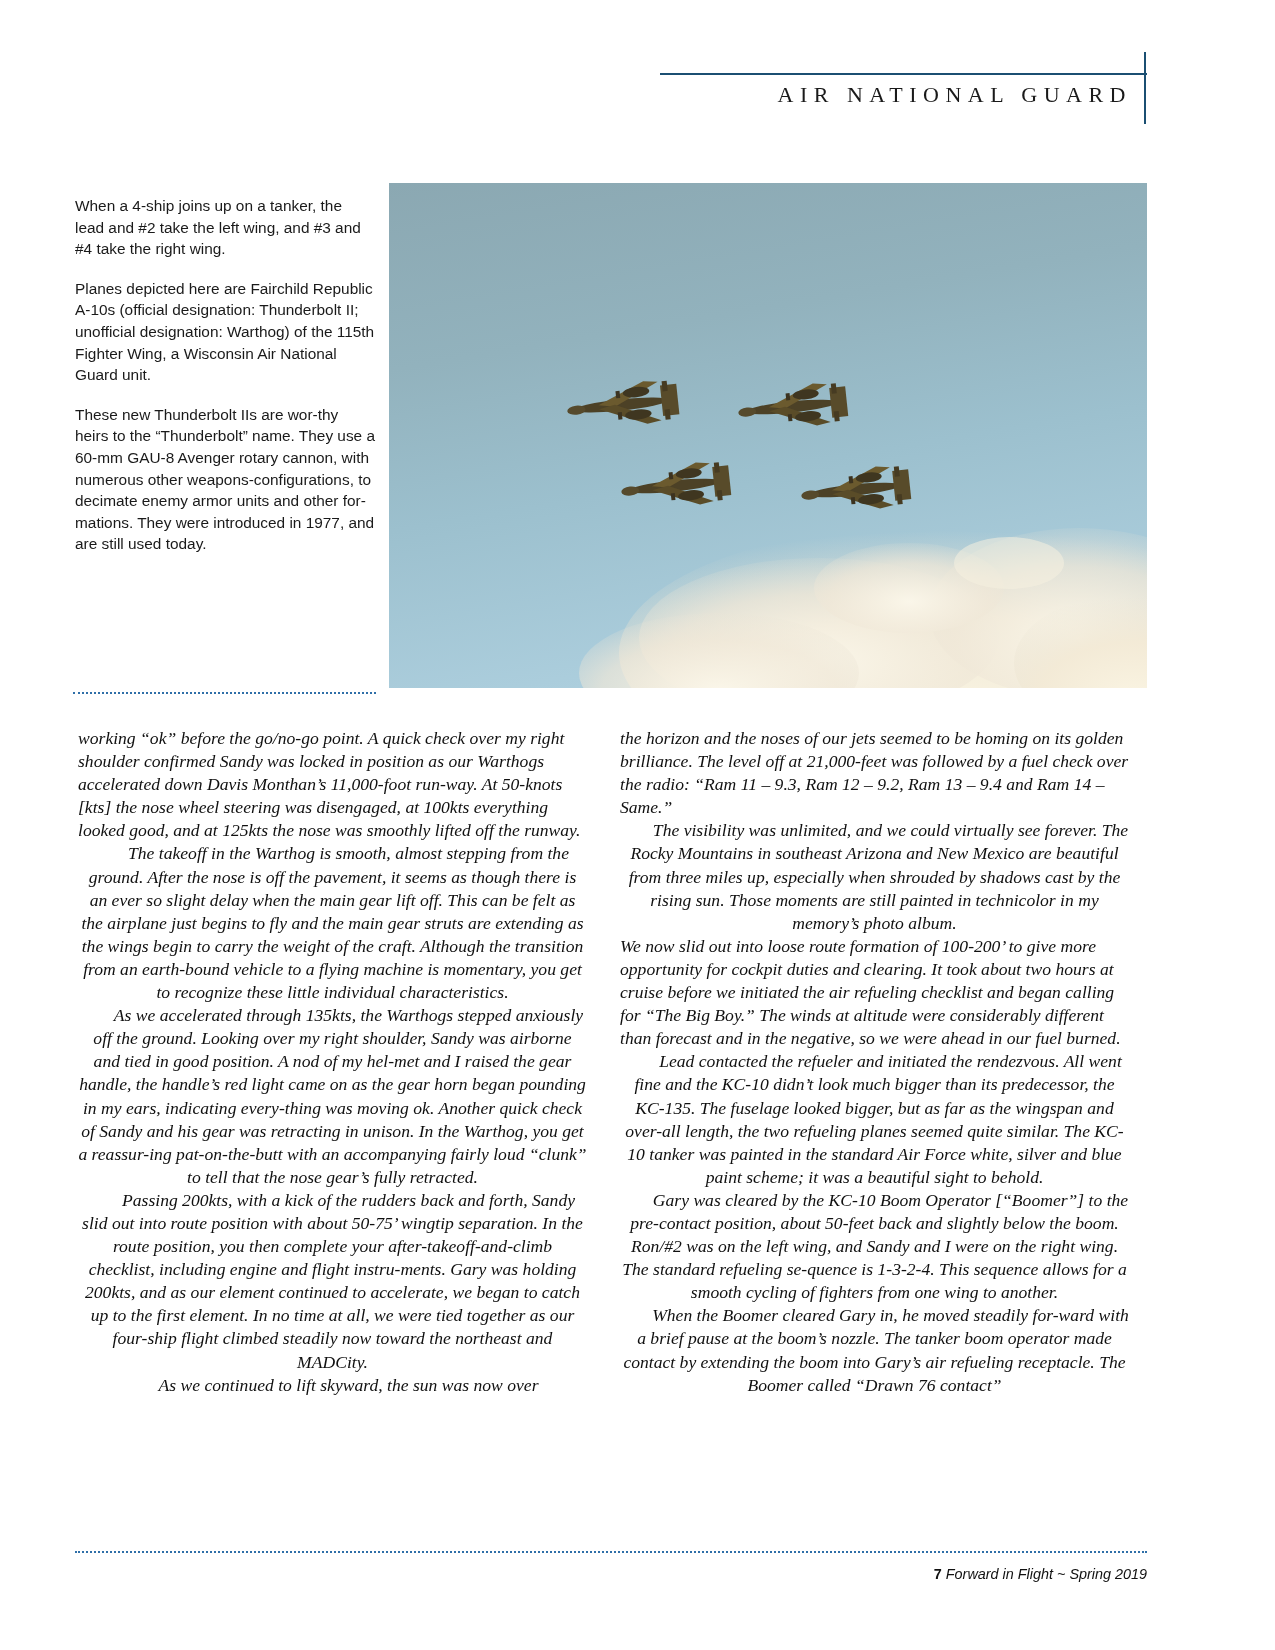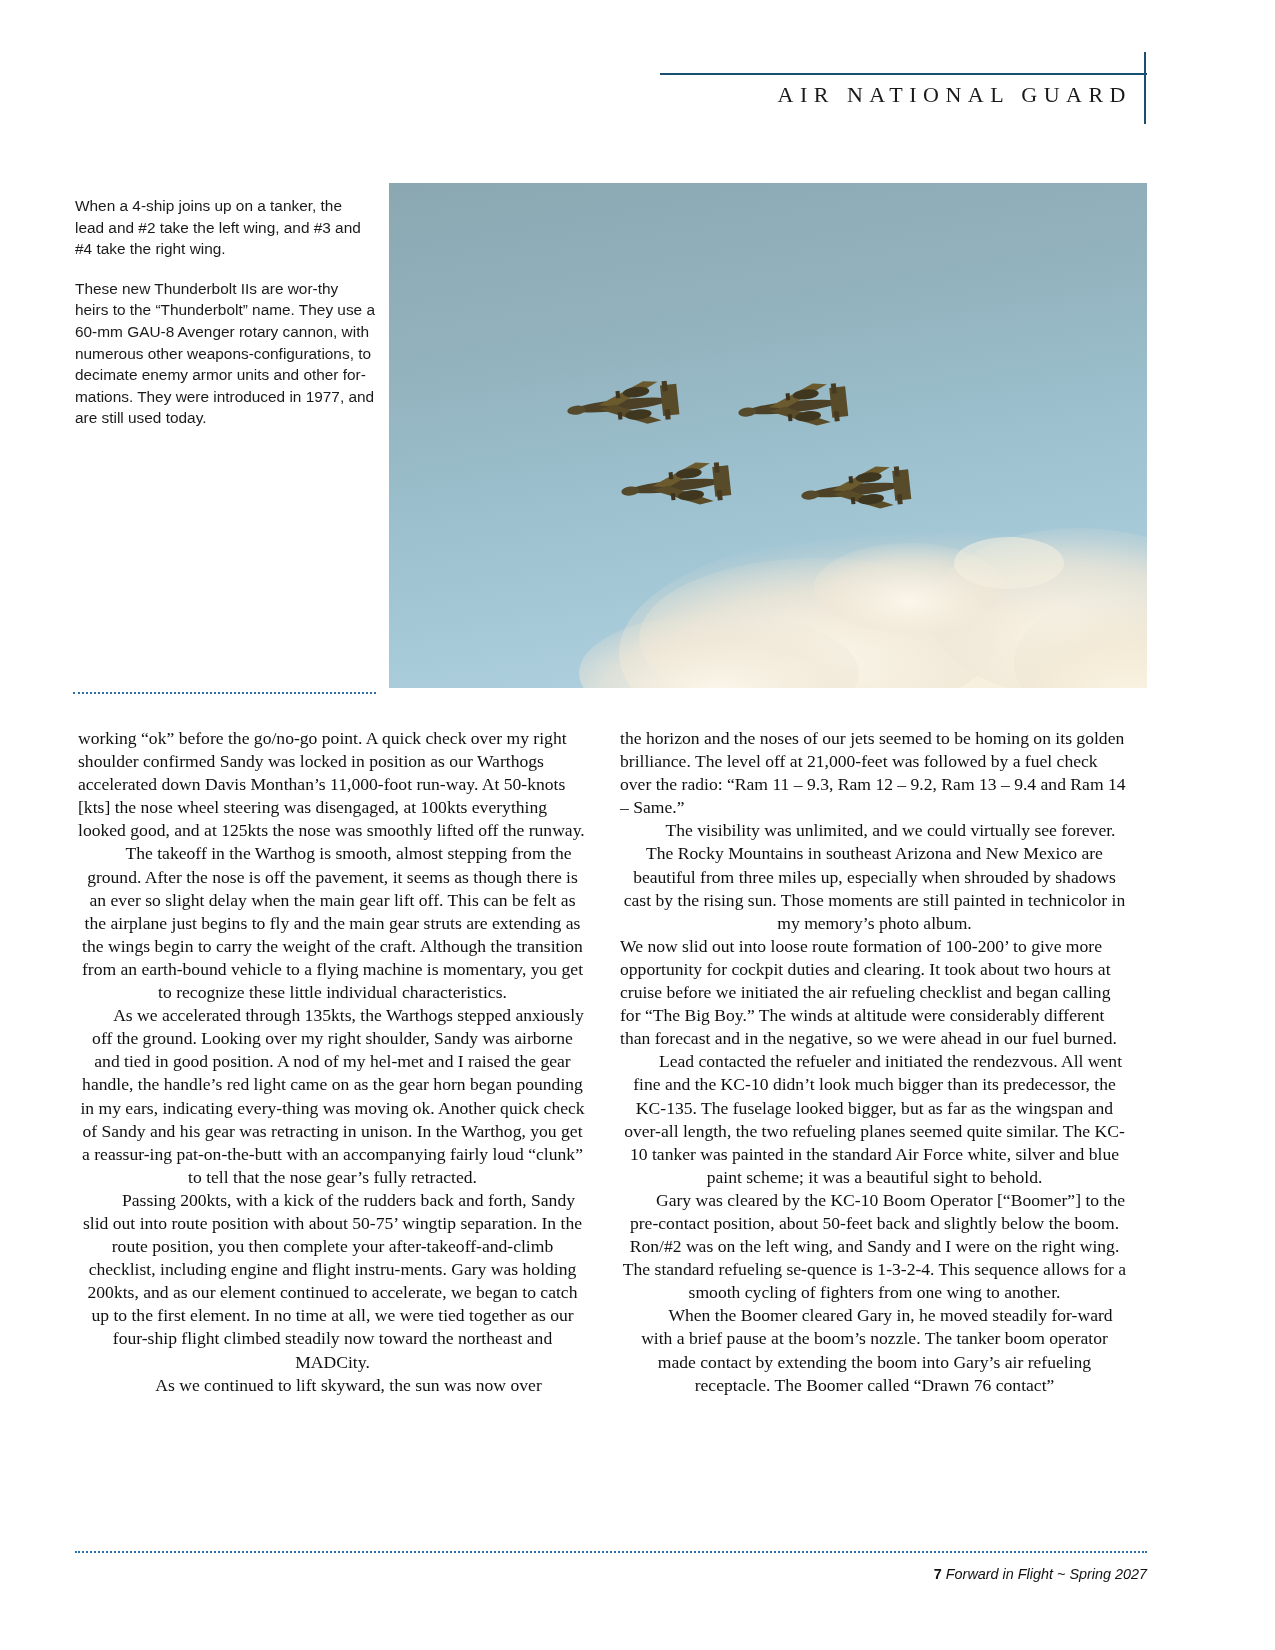--- a/index.html
+++ b/index.html
@@ -97,20 +97,21 @@
     font-size: 17.6px;
     line-height: 23.1px;
     color: #101010;
     text-align: left;
   }
   .col-left  { left: 78px; }
   .col-right { left: 620px; }
   .col p {
     margin: 0;
     text-indent: 0;
+    font-style: italic;
   }
   .col p.indent {
     text-indent: 32px;
     text-align: center;
   }
 
   
   .footer-dotted {
     position: absolute;
     left: 75px;
@@ -140,20 +141,21 @@
 <body>
 
 <div class="page">
 
   <div class="header-rule"></div>
   <div class="header-vrule"></div>
   <div class="header-title">AIR NATIONAL GUARD</div>
 
   <div class="sidebar">
     <p>When a 4-ship joins up on a tanker, the lead and #2 take the left wing, and #3 and #4 take the right wing.</p>
+    <p>Planes depicted here are Fairchild Republic A-10s (official designation: Thunderbolt II; unofficial designation: Warthog) of the 115th Fighter Wing, a Wisconsin Air National Guard unit.</p>
     <p>These new Thunderbolt IIs are wor-thy heirs to the “Thunderbolt” name. They use a 60-mm GAU-8 Avenger rotary cannon, with numerous other weapons-configurations, to decimate enemy armor units and other for-mations. They were introduced in 1977, and are still used today.</p>
   </div>
   <div class="sidebar-dotted"></div>
 
   <div class="photo">
     <svg viewBox="0 0 758 505" preserveAspectRatio="none">
       <defs>
         <linearGradient id="skyGrad" x1="0" y1="0" x2="0.25" y2="1">
           <stop offset="0%" stop-color="#8ba8b2"></stop>
           <stop offset="35%" stop-color="#92b2bd"></stop>
@@ -232,15 +234,15 @@
   <div class="col col-right">
     <p>the horizon and the noses of our jets seemed to be homing on its golden brilliance. The level off at 21,000-feet was followed by a fuel check over the radio: “Ram 11 – 9.3, Ram 12 – 9.2, Ram 13 – 9.4 and Ram 14 – Same.”</p>
     <p class="indent">The visibility was unlimited, and we could virtually see forever. The Rocky Mountains in southeast Arizona and New Mexico are beautiful from three miles up, especially when shrouded by shadows cast by the rising sun. Those moments are still painted in technicolor in my memory’s photo album.</p>
     <p>We now slid out into loose route formation of 100-200’ to give more opportunity for cockpit duties and clearing. It took about two hours at cruise before we initiated the air refueling checklist and began calling for “The Big Boy.” The winds at altitude were considerably different than forecast and in the negative, so we were ahead in our fuel burned.</p>
     <p class="indent">Lead contacted the refueler and initiated the rendezvous. All went fine and the KC-10 didn’t look much bigger than its predecessor, the KC-135. The fuselage looked bigger, but as far as the wingspan and over-all length, the two refueling planes seemed quite similar. The KC-10 tanker was painted in the standard Air Force white, silver and blue paint scheme; it was a beautiful sight to behold.</p>
     <p class="indent">Gary was cleared by the KC-10 Boom Operator [“Boomer”] to the pre-contact position, about 50-feet back and slightly below the boom. Ron/#2 was on the left wing, and Sandy and I were on the right wing. The standard refueling se-quence is 1-3-2-4. This sequence allows for a smooth cycling of fighters from one wing to another.</p>
     <p class="indent">When the Boomer cleared Gary in, he moved steadily for-ward with a brief pause at the boom’s nozzle. The tanker boom operator made contact by extending the boom into Gary’s air refueling receptacle. The Boomer called “Drawn 76 contact”</p>
   </div>
 
   <div class="footer-dotted"></div>
-  <div class="footer-text"><span class="pagenum">7</span> <span>Forward in Flight ~ Spring 2027</span></div>
+  <div class="footer-text"><span class="pagenum">7</span> <span>Forward in Flight ~ Spring 2019</span></div>
 
 </div>
 
 </body></html>

